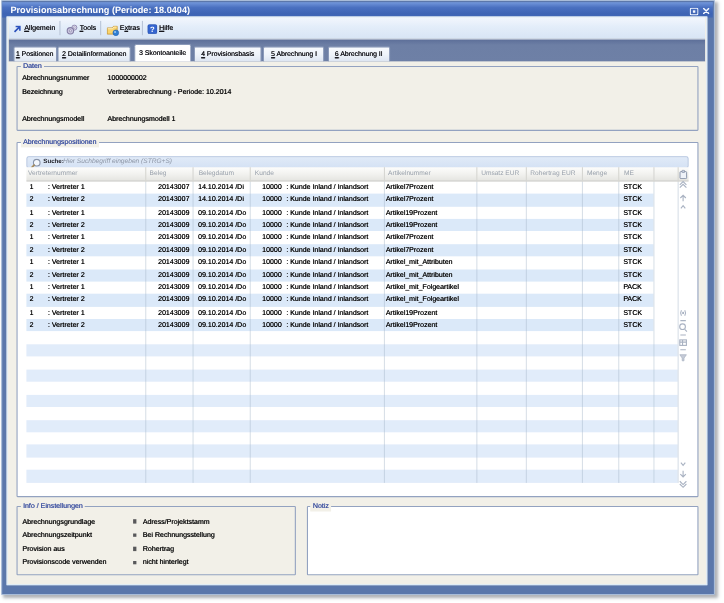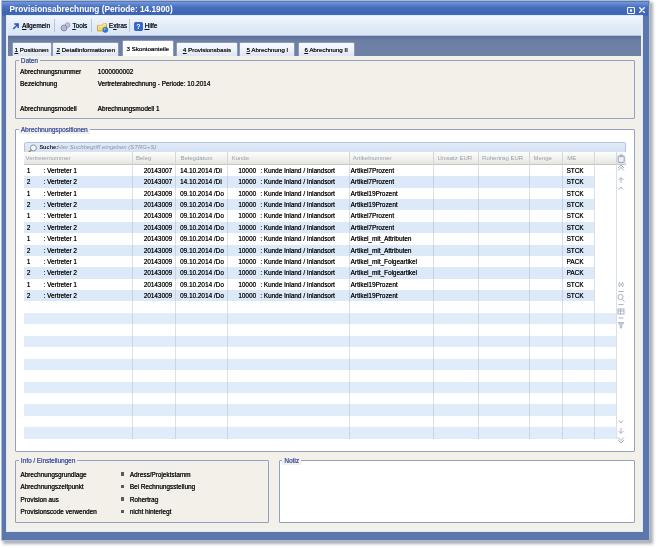--- a/index.html
+++ b/index.html
@@ -44,21 +44,21 @@
 .c4r{left:236.2px}
 .c5{left:326.6px}
 .c9{left:542.5px}
 
 .sq{position:absolute;width:3.2px;height:3.2px;background:#58585a}
 </style></head>
 <body>
 <div class="stage">
 <div class="win"></div>
 <div class="titlebar">
- <div class="title">Provisionsabrechnung (Periode: 14.1900)</div>
+ <div class="title">Provisionsabrechnung (Periode: 18.0404)</div>
  <svg class="abs" style="left:625.4px;top:5.2px" width="8" height="7" viewBox="0 0 8 7">
    <rect x="0.5" y="0.5" width="7" height="6" rx="1" fill="none" stroke="#f4f8ff" stroke-width="1.1"></rect>
    <rect x="2.9" y="2.4" width="2.2" height="2.2" fill="#f4f8ff"></rect>
  </svg>
  <svg class="abs" style="left:637.3px;top:5.2px" width="6" height="6" viewBox="0 0 6 6">
    <path d="M0.7 0.7 L5.3 5.3 M5.3 0.7 L0.7 5.3" stroke="#f4f8ff" stroke-width="1.4" stroke-linecap="round"></path>
  </svg>
 </div>
 <div class="inner"></div>
 <div class="toolbar"></div>

